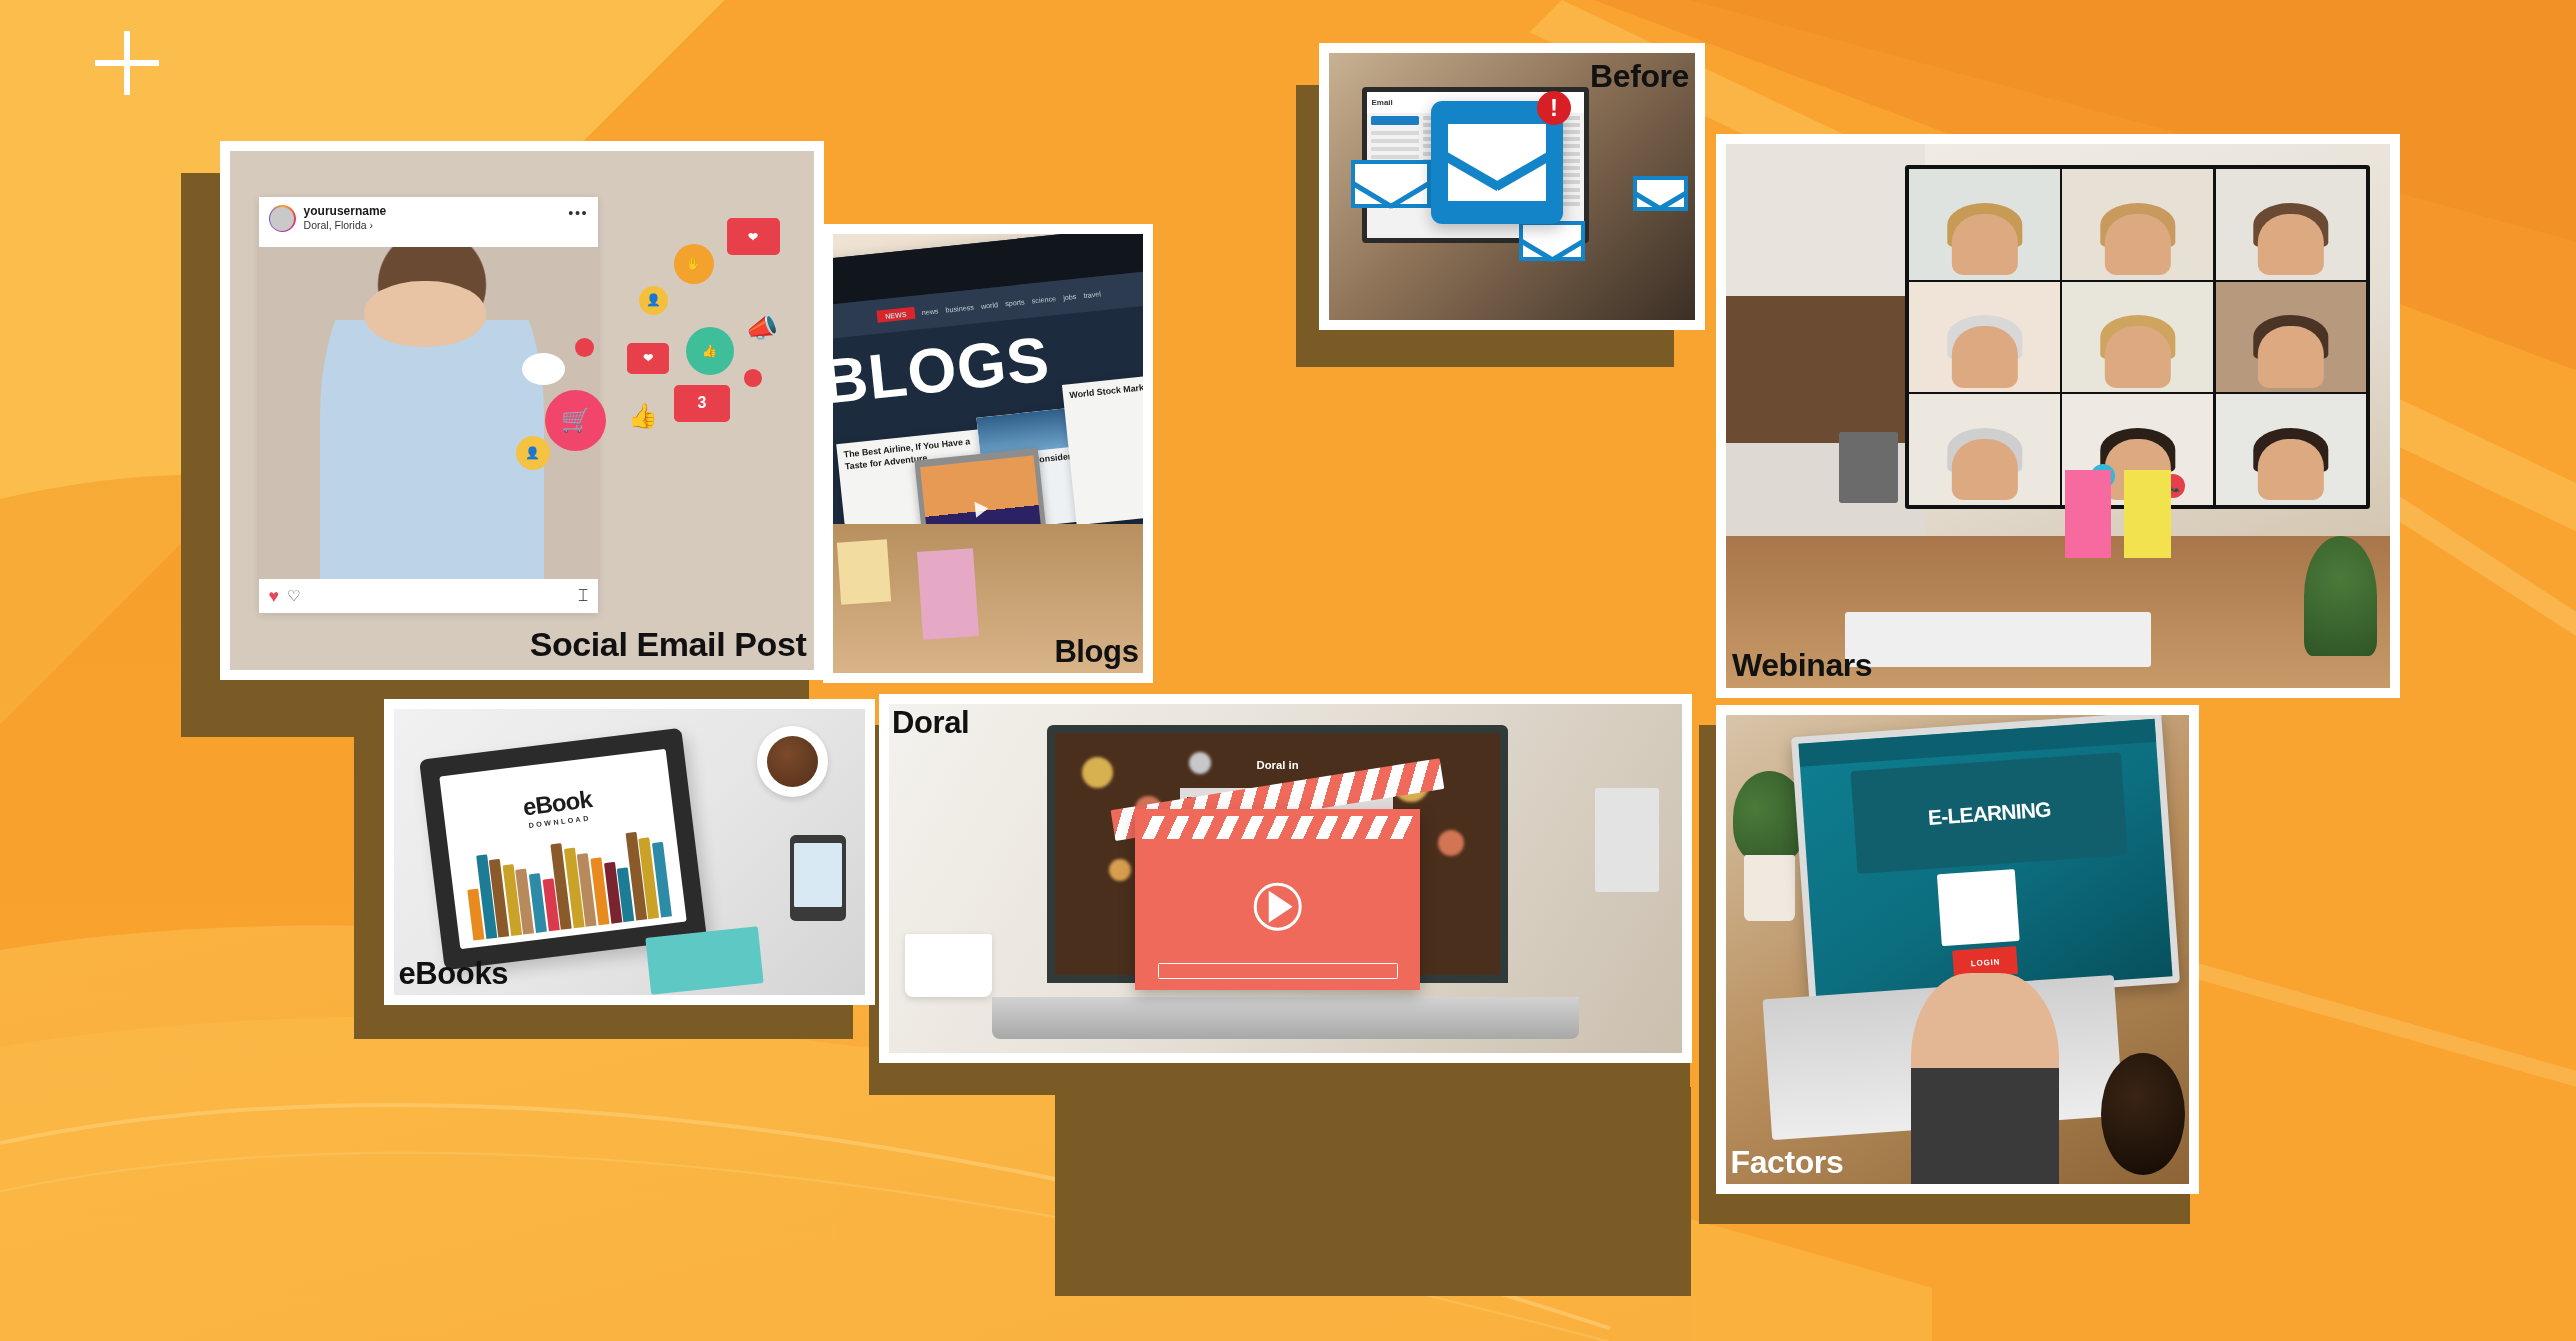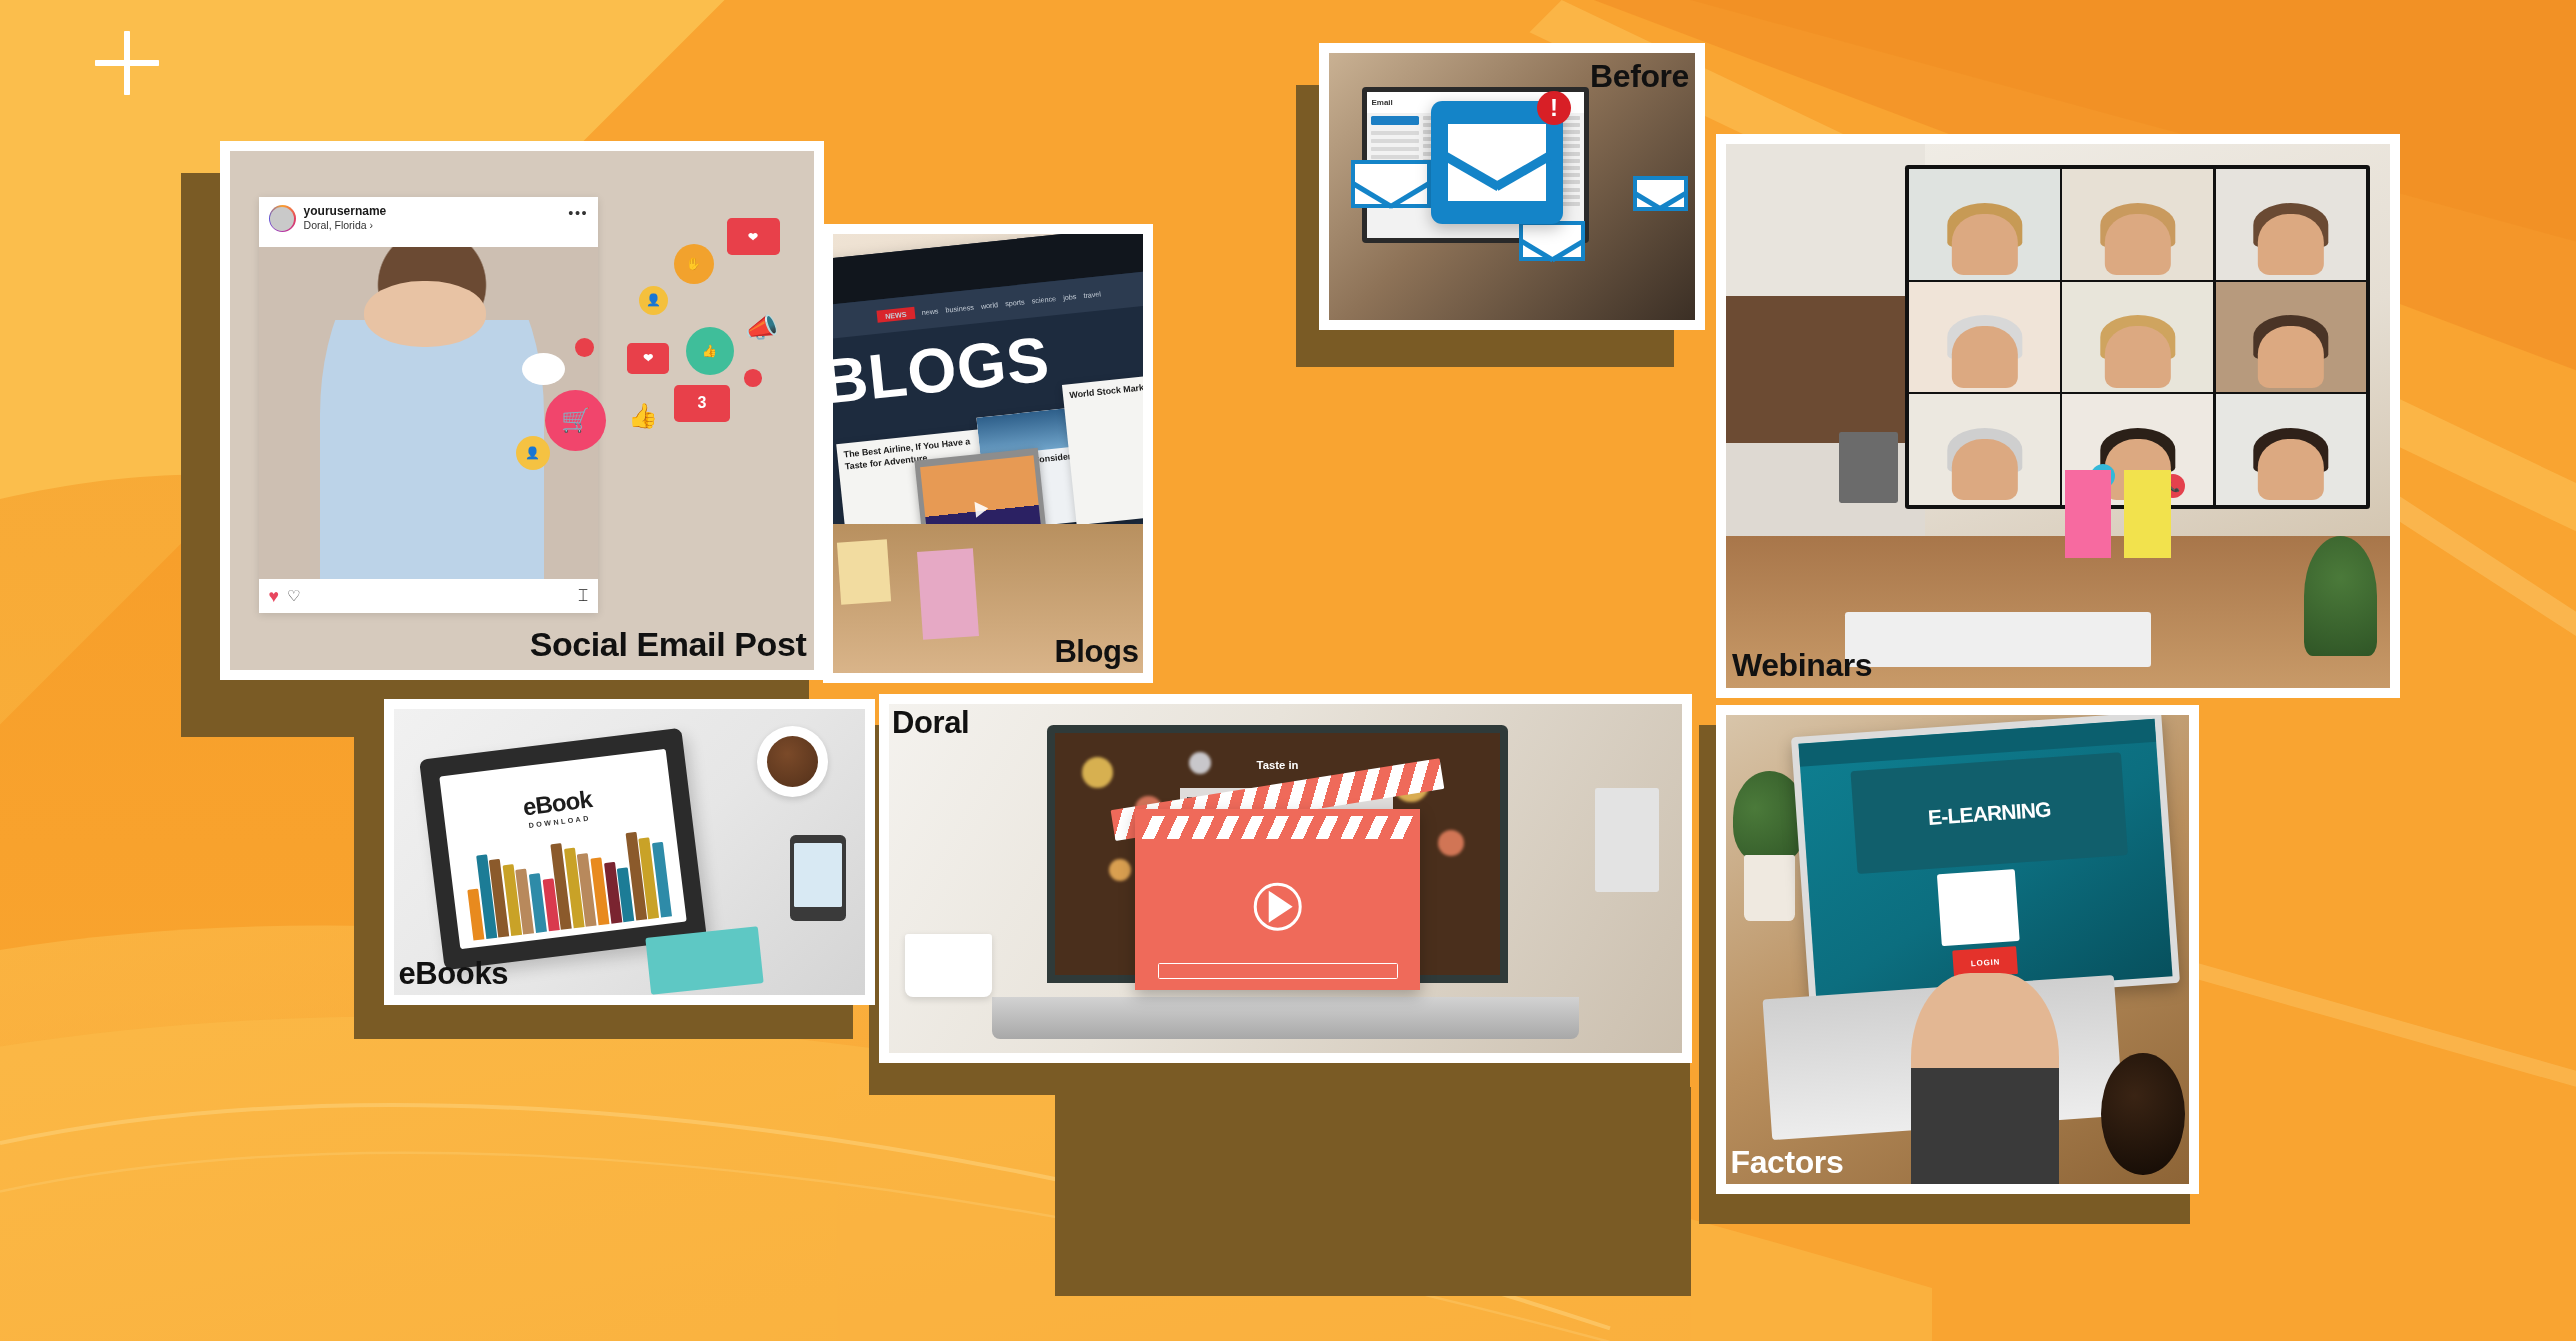--- a/index.html
+++ b/index.html
@@ -485,21 +485,21 @@
       <div class="vd-bg"></div>
       <div class="vd-lap">
         <div class="vd-scr">
           <span class="bokeh" style="left:6%;top:10%;width:7%;aspect-ratio:1;background:#f0c75a;"></span>
           <span class="bokeh" style="left:18%;top:26%;width:6%;aspect-ratio:1;background:#e87f64;"></span>
           <span class="bokeh" style="left:12%;top:52%;width:5%;aspect-ratio:1;background:#f2b35a;"></span>
           <span class="bokeh" style="left:76%;top:14%;width:8%;aspect-ratio:1;background:#f2c25c;"></span>
           <span class="bokeh" style="left:86%;top:40%;width:6%;aspect-ratio:1;background:#e9825f;"></span>
           <span class="bokeh" style="left:68%;top:62%;width:5%;aspect-ratio:1;background:#f4d070;"></span>
           <span class="bokeh" style="left:30%;top:8%;width:5%;aspect-ratio:1;background:#dfe2ea;"></span>
-          <div class="vd-signin">Taste in</div>
+          <div class="vd-signin">Doral in</div>
           <div class="vd-field" style="top:23%;">E-mail</div>
           <div class="vd-field" style="top:38%;">Password</div>
         </div>
       </div>
       <div class="vd-base"></div>
       <div class="vd-clapbar"></div>
       <div class="vd-clap">
         <div class="vd-clapbar2" style="position:absolute;left:2%;top:4%;width:96%;height:13%;"></div>
         <div class="vd-playc"></div>
         <div style="position:absolute;left:8%;bottom:6%;right:8%;height:9%;border:1.6px solid #fff;border-radius:1.6px;"></div>

